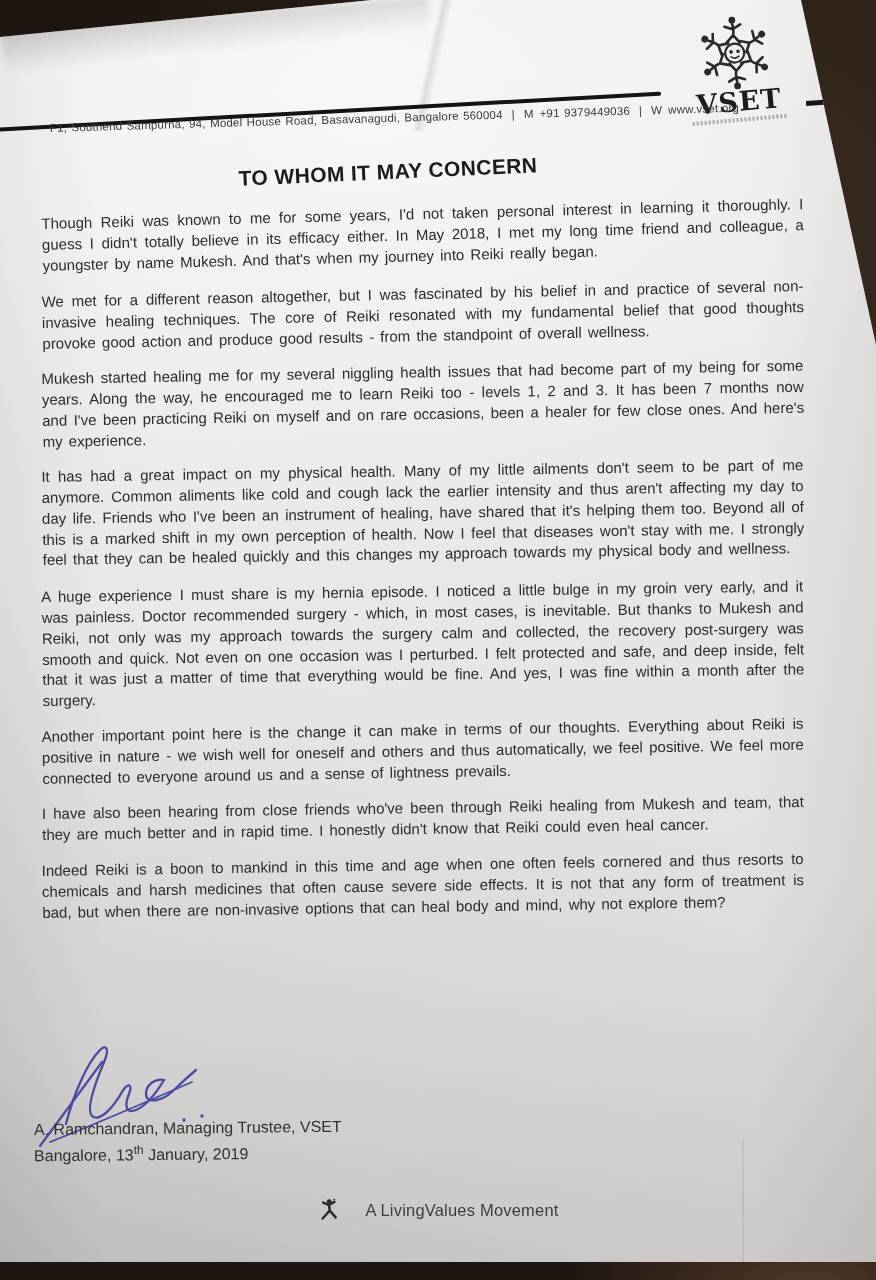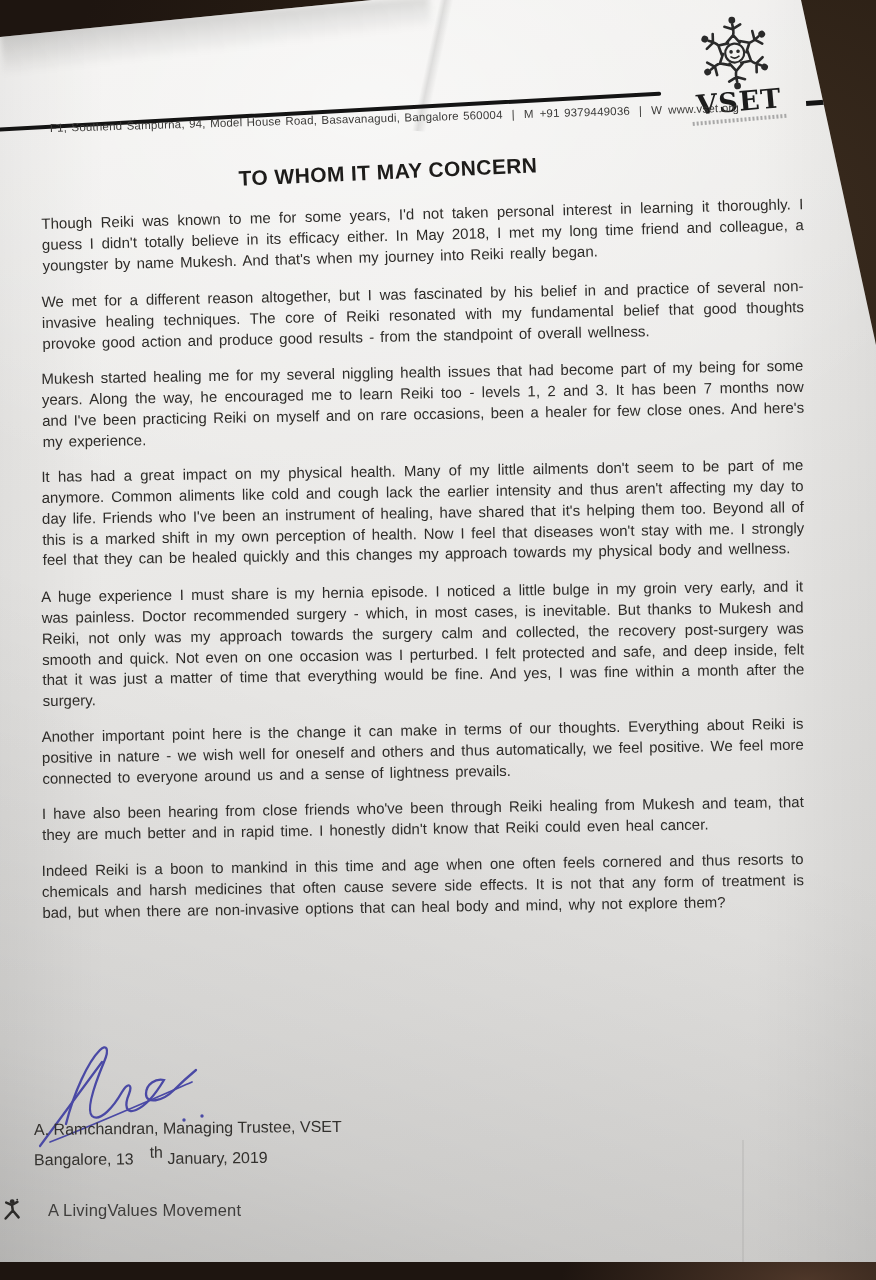--- a/index.html
+++ b/index.html
@@ -47,25 +47,25 @@
   .p{font-size:15px;line-height:1.39;text-align:justify;margin:0 0 15px;word-spacing:2px;
     transform-origin:0 50%;}
   .p1{transform:rotate(-1.5deg);} .p2{transform:rotate(-1.2deg);} .p3{transform:rotate(-1deg);}
   .p4{transform:rotate(-.9deg);}  .p5{transform:rotate(-.8deg);}  .p6{transform:rotate(-1deg);}
   .p7{transform:rotate(-.9deg);}  .p8{transform:rotate(-.9deg);}
 
   
   .sig{position:absolute;left:34px;top:1032px;width:420px;}
   .sig svg{display:block;margin:0 0 -32px 2px;}
   .sig-line{font-size:16px;color:#33312e;transform:rotate(-.6deg);transform-origin:0 50%;line-height:1.5;}
-  .sig-line sup{font-size:16px;margin-left:16px;}
+  .sig-line sup{font-size:12px;}
 
   
   .footer{position:absolute;left:0;right:0;top:1198px;display:flex;align-items:center;
-    gap:24px;color:#3f3e3c;font-size:16.5px;letter-spacing:.2px;}
+    justify-content:center;gap:24px;color:#3f3e3c;font-size:16.5px;letter-spacing:.2px;}
 </style>
 </head>
 <body>
 
 <div class="scene">
   <div class="paper">
 
     <div class="crease-tl"></div>
     <div class="crease-top"></div>
     <div class="crease-br"></div>

